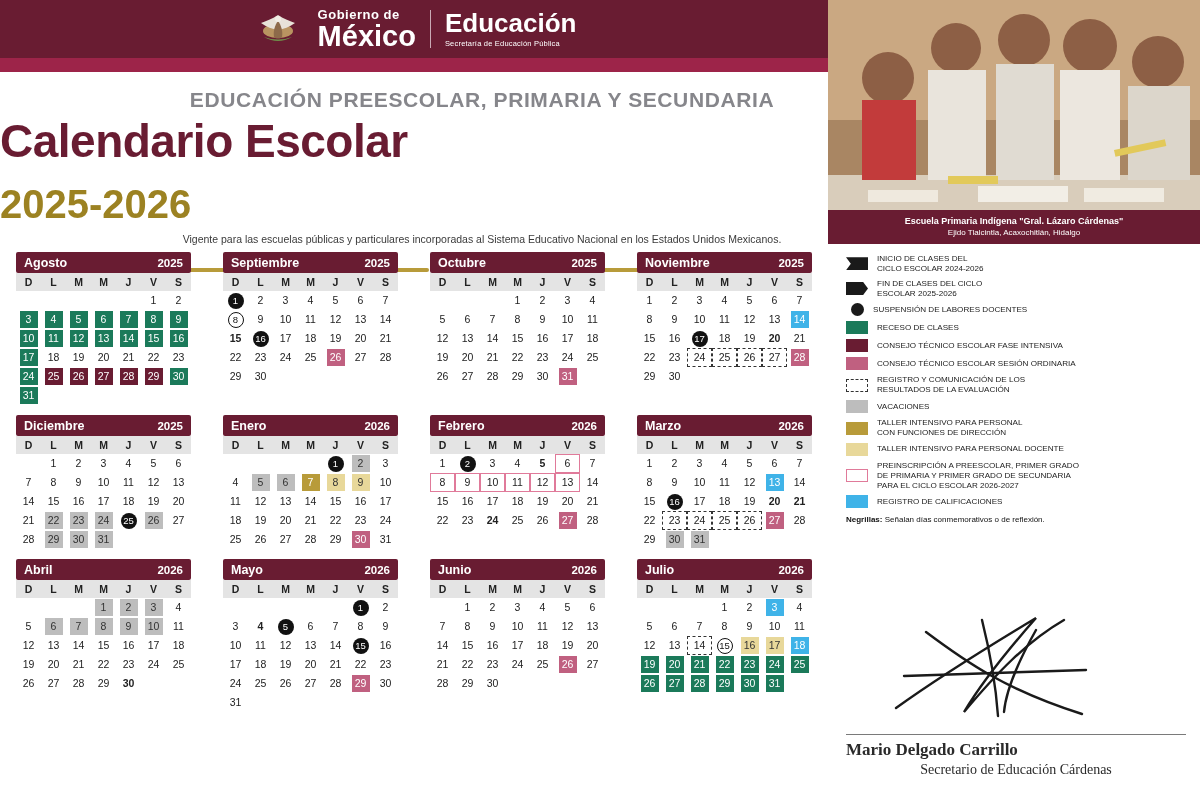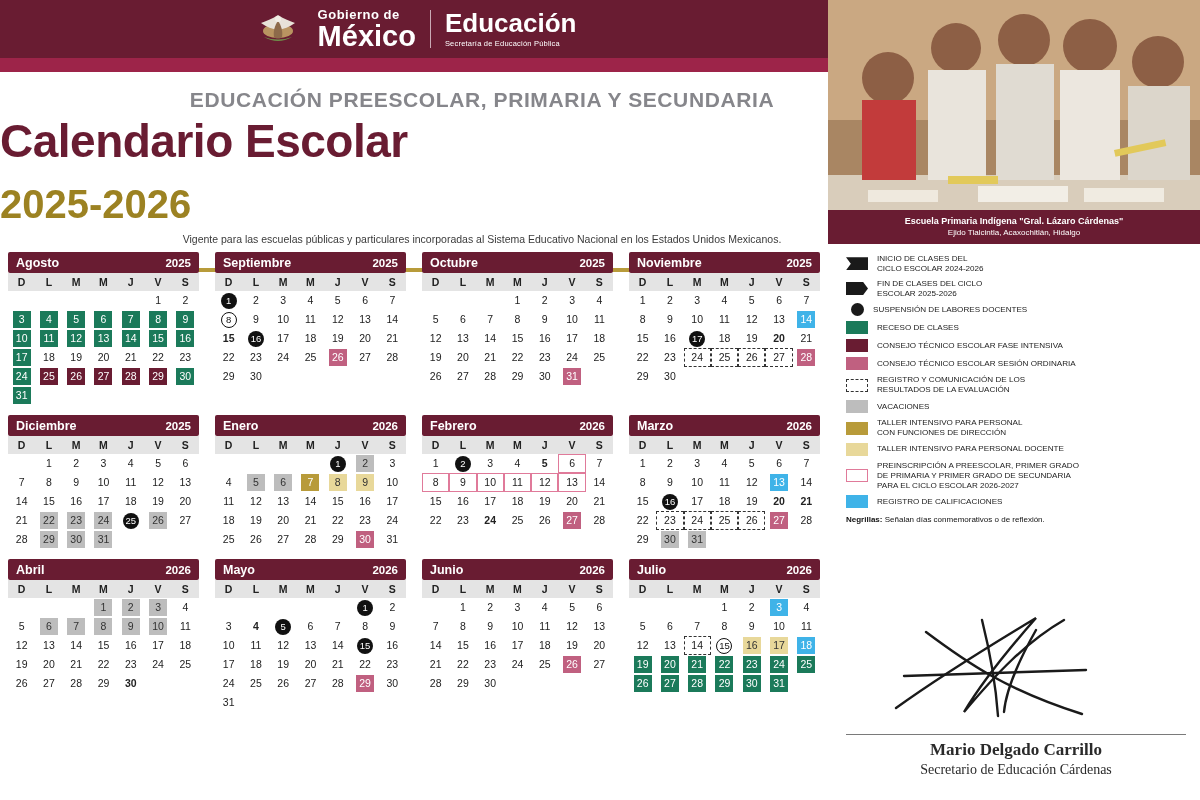--- a/index.html
+++ b/index.html
@@ -58,21 +58,21 @@
   }
   .daysrow .line { height:4px; width:240px; background:#b89b3a; border-radius:2px; }
   .daysrow .dtxt { color:#c2410c; font-weight:normal; font-size:19px; }
 
   
   .cal-grid {
     position:absolute; left:0; top:252px; width:828px;
     display:grid; grid-template-columns:repeat(4, 207px);
     row-gap:10px;
   }
-  .month { padding:0 8px; }
+  .month { padding:0 16px; }
   .m-head {
     background:#691c32; color:#fff; height:21px;
     display:flex; align-items:center; justify-content:space-between;
     padding:0 8px; border-radius:2px;
   }
   .m-head .mn { font-size:12.5px; font-weight:bold; }
   .m-head .my { font-size:11.5px; font-weight:bold; }
   .dow {
     display:grid; grid-template-columns:repeat(7,1fr);
     background:#e4e4e4; height:18px; align-items:center;
@@ -138,21 +138,21 @@
   .sw-rcal { background:#3fb3e8; }
   .neg { font-size:8px; margin-top:7px; color:#111; }
   .neg b { font-weight:bold; }
 
   .sign {
     position:absolute; left:846px; top:612px; width:340px; height:180px;
   }
   .sign .scribble { position:absolute; left:40px; top:0; width:230px; height:110px; }
   .sign .sline { position:absolute; left:0; top:122px; width:340px; height:1px; background:#7a7a7a; }
   .sign .sname {
-    position:absolute; left:0; top:128px; width:340px; text-align:center;
+    position:absolute; left:0; top:128px; width:340px; text-align:left;
     font-family:"Liberation Serif", serif; font-size:17px; font-weight:bold; color:#2a2a2a;
   }
   .sign .srole {
     position:absolute; left:0; top:150px; width:340px; text-align:center;
     font-family:"Liberation Serif", serif; font-size:14px; color:#2a2a2a;
   }
 </style>
 </head>
 <body>
 

